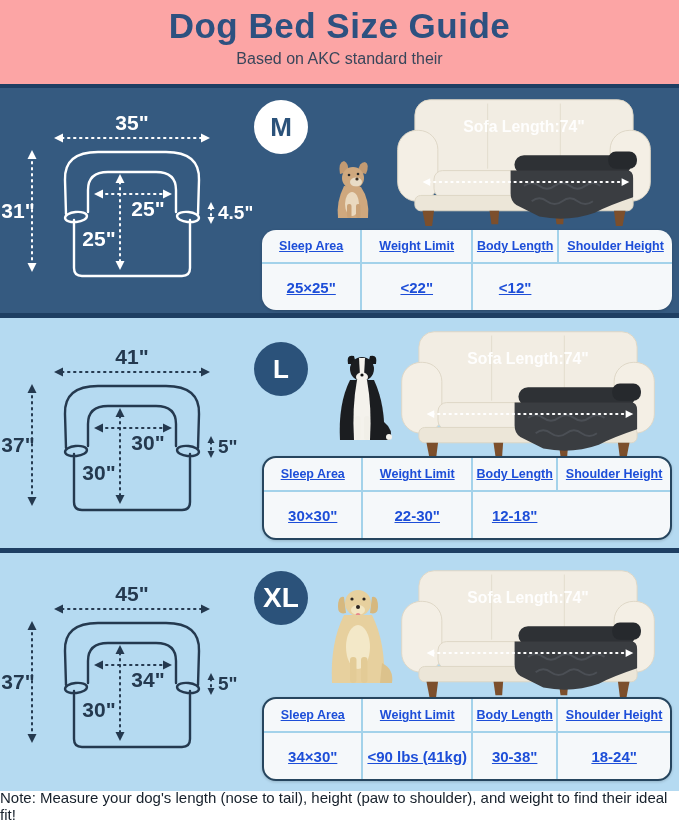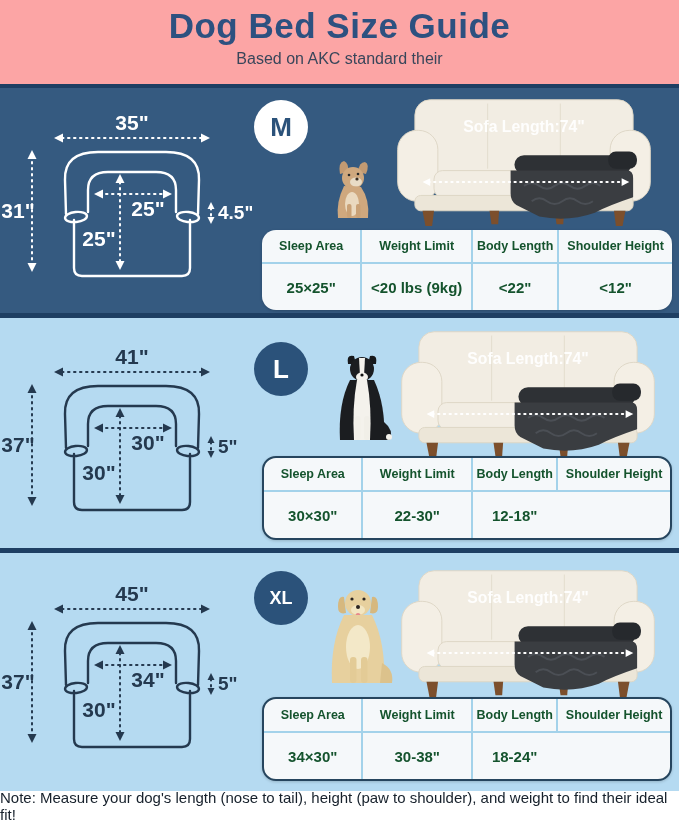--- a/index.html
+++ b/index.html
@@ -31,21 +31,21 @@
   .dim { font-family: "Liberation Sans", sans-serif; font-size: 21px; font-weight: 700; }
   .dim.sm { font-size: 19px; }
   .dark .dim { fill: #ffffff; } .light .dim { fill: #24394f; }
 
   
   .size-circle { position: absolute; left: 254px; width: 54px; height: 54px; border-radius: 50%;
                  display: flex; align-items: center; justify-content: center;
                  font-weight: 700; font-size: 26px; background: #2b527a; color: #fff; }
   #sec-m  .size-circle { top: 12px; background: #fff; color: #2b527a; }
   #sec-l  .size-circle { top: 24px; }
-  #sec-xl .size-circle { top: 18px; font-size: 18px; text-align: right; }
+  #sec-xl .size-circle { top: 18px; font-size: 28px; text-align: right; }
 
   
   .dog { position: absolute; }
   #sec-m  .dog { left: 330px; top: 72px; width: 46px; height: 62px; }
   #sec-l  .dog { left: 326px; top: 34px; width: 72px; height: 92px; }
   #sec-xl .dog { left: 318px; top: 32px; width: 80px; height: 102px; }
 
   
   .sofa { position: absolute; width: 268px; height: 134px; }
   #sec-m  .sofa { left: 390px; top: 6px; }
@@ -55,21 +55,21 @@
   .sofameas { stroke: #fff; stroke-width: 2; stroke-dasharray: 1.5 4.5; stroke-linecap: round; }
   .ahw { fill: #fff; }
 
   
   .spec-table { position: absolute; left: 262px; width: 410px; background: #f5f8fa; border-radius: 14px;
                 display: grid; grid-template-columns: 24% 27% 21% 28%; grid-template-rows: 34px 1fr;
                 overflow: hidden; box-shadow: 0 1px 3px rgba(0,0,0,.18); }
   #sec-m  .spec-table { top: 142px; height: 80px; }
   #sec-l  .spec-table { top: 138px; height: 84px; border: 2px solid #26455e; }
   #sec-xl .spec-table { top: 144px; height: 84px; border: 2px solid #26455e; }
-  .cell { display: flex; align-items: center; justify-content: center; color: #14532d; text-align: right; }
+  .cell { display: flex; align-items: center; justify-content: center; color: #1d4ed8; text-align: right; text-decoration: underline; }
   .cell.head { font-size: 12.5px; font-weight: 700; border-bottom: 2px solid #a3d2ea; }
   .cell.val  { font-size: 15px;  font-weight: 600; }
   .cell.bl   { border-left: 2px solid #a3d2ea; }
 
   
   .footer { position: absolute; top: 791px; left: 0; width: 679px; height: 30px; background: #fff;
             display: flex; align-items: center; justify-content: center; }
   .footer .note { font-size: 15px; font-weight: 500; color: #16202b; }
 </style>
 </head>
@@ -156,21 +156,20 @@
       <path class="ahw" d="M0,0L8,-4L8,4Z" transform="translate(34,92)"></path>
       <path class="ahw" d="M0,0L8,-4L8,4Z" transform="translate(250,92) rotate(180)"></path>
     </svg>
 
     <div class="spec-table">
       <div class="cell head">Sleep Area</div>
       <div class="cell head bl">Weight Limit</div>
       <div class="cell head bl">Body Length</div>
       <div class="cell head bl">Shoulder Height</div>
       <div class="cell val">25×25"</div>
-      <div class="cell val bl">&lt;20 lbs (9kg)</div>
       <div class="cell val bl">&lt;22"</div>
       <div class="cell val bl">&lt;12"</div>
     </div>
   </div>
 
   <div class="sec light" id="sec-l">
     <svg class="diagram" viewBox="0 0 250 195">
       <g class="shape">
         <path d="M64,120 L63,86 Q62,58 96,58 L164,58 Q198,58 197,86 L196,120"></path>
         <path d="M86,118 L86,96 Q86,78 106,78 L154,78 Q174,78 174,96 L174,118"></path>
@@ -332,20 +331,21 @@
       <path class="ahw" d="M0,0L8,-4L8,4Z" transform="translate(34,92)"></path>
       <path class="ahw" d="M0,0L8,-4L8,4Z" transform="translate(250,92) rotate(180)"></path>
     </svg>
 
     <div class="spec-table">
       <div class="cell head">Sleep Area</div>
       <div class="cell head bl">Weight Limit</div>
       <div class="cell head bl">Body Length</div>
       <div class="cell head bl">Shoulder Height</div>
       <div class="cell val">34×30"</div>
+      <div class="cell val bl">&lt;90 lbs (41kg)</div>
       <div class="cell val bl">30-38"</div>
       <div class="cell val bl">18-24"</div>
     </div>
   </div>
 
   <div class="footer">
     <div class="note">Note: Measure your dog's length (nose to tail), height (paw to shoulder), and weight to find their ideal fit!</div>
   </div>
 
 </div>

